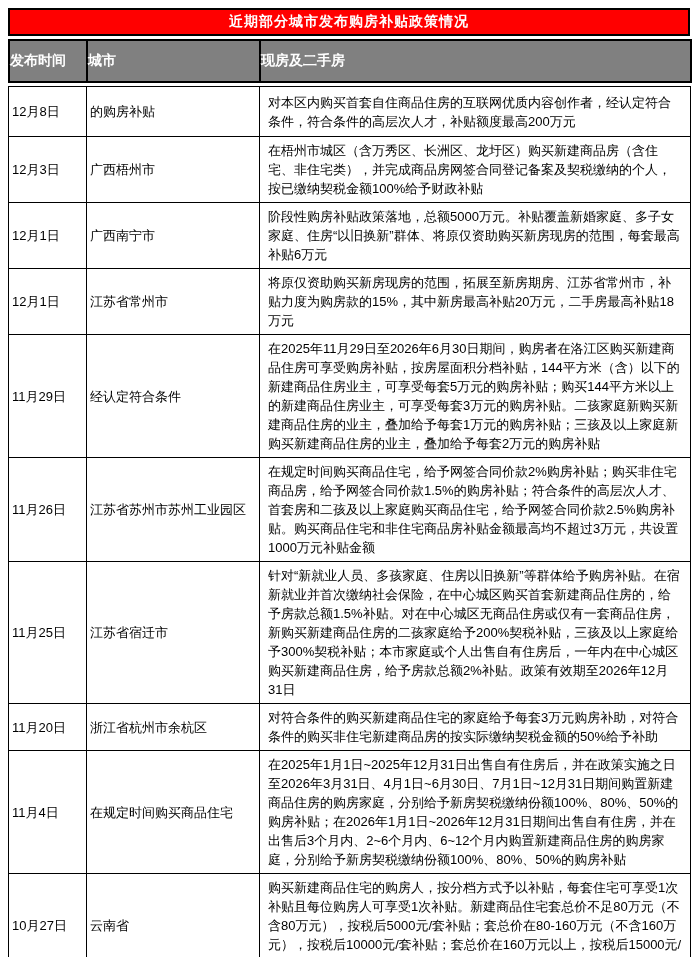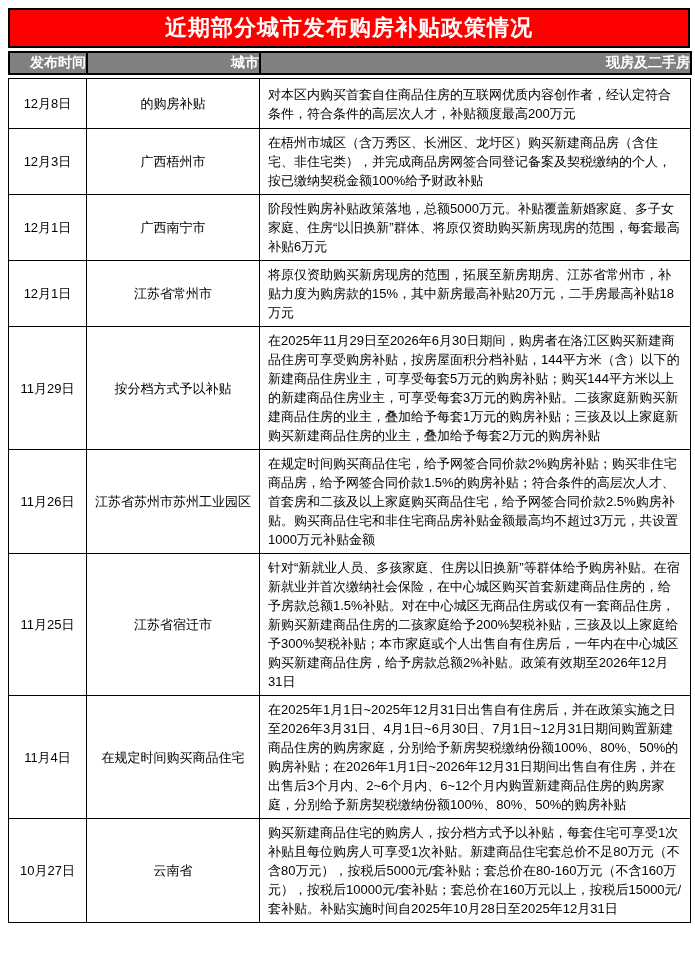--- a/index.html
+++ b/index.html
@@ -17,25 +17,25 @@
   }
   .page {
     width: 695px;
     height: 957px;
     background: #ffffff;
     padding: 8px 5px 0 8px;
     position: relative;
   }
   .title-bar {
     width: 682px;
-    height: 40px;
+    height: 28px;
     background: var(--title-bg);
     border: 2px solid var(--border-color);
     color: #ffffff;
-    font-size: 22px;
+    font-size: 14px;
     font-weight: bold;
     display: flex;
     align-items: center;
     justify-content: center;
     letter-spacing: 1px;
   }
   .gap { height: 3px; }
   table.hdr, table.data {
     width: 682px;
     border-collapse: collapse;
@@ -43,32 +43,31 @@
   }
   col.c-date  { width: 78px; }
   col.c-city  { width: 173px; }
   col.c-policy{ width: 431px; }
   table.hdr th {
     background: var(--header-bg);
     color: var(--header-text);
     border: 2px solid var(--border-color);
     font-size: 14px;
     font-weight: bold;
-    height: 22px;
-    text-align: right;
+    height: 42px;
+    text-align: left;
     vertical-align: middle;
   }
   table.data td {
     border: 1.5px solid var(--border-color);
     font-size: 13px;
     line-height: 19px;
     vertical-align: middle;
   }
   td.cell-date, td.cell-city {
-    text-align: center;
     padding: 4px 3px;
   }
   td.cell-policy {
     text-align: left;
     padding: 4px 8px;
   }
 </style>
 </head>
 <body>
 
@@ -119,32 +118,37 @@
           <td class="cell-city">广西南宁市</td>
           <td class="cell-policy">阶段性购房补贴政策落地，总额5000万元。补贴覆盖新婚家庭、多子女家庭、住房“以旧换新”群体、将原仅资助购买新房现房的范围，每套最高补贴6万元</td>
         </tr>
         <tr style="height: 47px;">
           <td class="cell-date">12月1日</td>
           <td class="cell-city">江苏省常州市</td>
           <td class="cell-policy">将原仅资助购买新房现房的范围，拓展至新房期房、江苏省常州市，补贴力度为购房款的15%，其中新房最高补贴20万元，二手房最高补贴18万元</td>
         </tr>
         <tr style="height: 113px;">
           <td class="cell-date">11月29日</td>
-          <td class="cell-city">按分档方式予以补贴</td>
+          <td class="cell-city">经认定符合条件</td>
           <td class="cell-policy">在2025年11月29日至2026年6月30日期间，购房者在洛江区购买新建商品住房可享受购房补贴，按房屋面积分档补贴，144平方米（含）以下的新建商品住房业主，可享受每套5万元的购房补贴；购买144平方米以上的新建商品住房业主，可享受每套3万元的购房补贴。二孩家庭新购买新建商品住房的业主，叠加给予每套1万元的购房补贴；三孩及以上家庭新购买新建商品住房的业主，叠加给予每套2万元的购房补贴</td>
         </tr>
         <tr style="height: 87px;">
           <td class="cell-date">11月26日</td>
           <td class="cell-city">江苏省苏州市苏州工业园区</td>
           <td class="cell-policy">在规定时间购买商品住宅，给予网签合同价款2%购房补贴；购买非住宅商品房，给予网签合同价款1.5%的购房补贴；符合条件的高层次人才、首套房和二孩及以上家庭购买商品住宅，给予网签合同价款2.5%购房补贴。购买商品住宅和非住宅商品房补贴金额最高均不超过3万元，共设置1000万元补贴金额</td>
         </tr>
         <tr style="height: 122px;">
           <td class="cell-date">11月25日</td>
           <td class="cell-city">江苏省宿迁市</td>
           <td class="cell-policy">针对“新就业人员、多孩家庭、住房以旧换新”等群体给予购房补贴。在宿新就业并首次缴纳社会保险，在中心城区购买首套新建商品住房的，给予房款总额1.5%补贴。对在中心城区无商品住房或仅有一套商品住房，新购买新建商品住房的二孩家庭给予200%契税补贴，三孩及以上家庭给予300%契税补贴；本市家庭或个人出售自有住房后，一年内在中心城区购买新建商品住房，给予房款总额2%补贴。政策有效期至2026年12月31日</td>
+        </tr>
+        <tr style="height: 47px;">
+          <td class="cell-date">11月20日</td>
+          <td class="cell-city">浙江省杭州市余杭区</td>
+          <td class="cell-policy">对符合条件的购买新建商品住宅的家庭给予每套3万元购房补助，对符合条件的购买非住宅新建商品房的按实际缴纳契税金额的50%给予补助</td>
         </tr>
         <tr style="height: 115px;">
           <td class="cell-date">11月4日</td>
           <td class="cell-city">在规定时间购买商品住宅</td>
           <td class="cell-policy">在2025年1月1日~2025年12月31日出售自有住房后，并在政策实施之日至2026年3月31日、4月1日~6月30日、7月1日~12月31日期间购置新建商品住房的购房家庭，分别给予新房契税缴纳份额100%、80%、50%的购房补贴；在2026年1月1日~2026年12月31日期间出售自有住房，并在出售后3个月内、2~6个月内、6~12个月内购置新建商品住房的购房家庭，分别给予新房契税缴纳份额100%、80%、50%的购房补贴</td>
         </tr>
         <tr style="height: 103px;">
           <td class="cell-date">10月27日</td>
           <td class="cell-city">云南省</td>
           <td class="cell-policy">购买新建商品住宅的购房人，按分档方式予以补贴，每套住宅可享受1次补贴且每位购房人可享受1次补贴。新建商品住宅套总价不足80万元（不含80万元），按税后5000元/套补贴；套总价在80-160万元（不含160万元），按税后10000元/套补贴；套总价在160万元以上，按税后15000元/套补贴。补贴实施时间自2025年10月28日至2025年12月31日</td>

